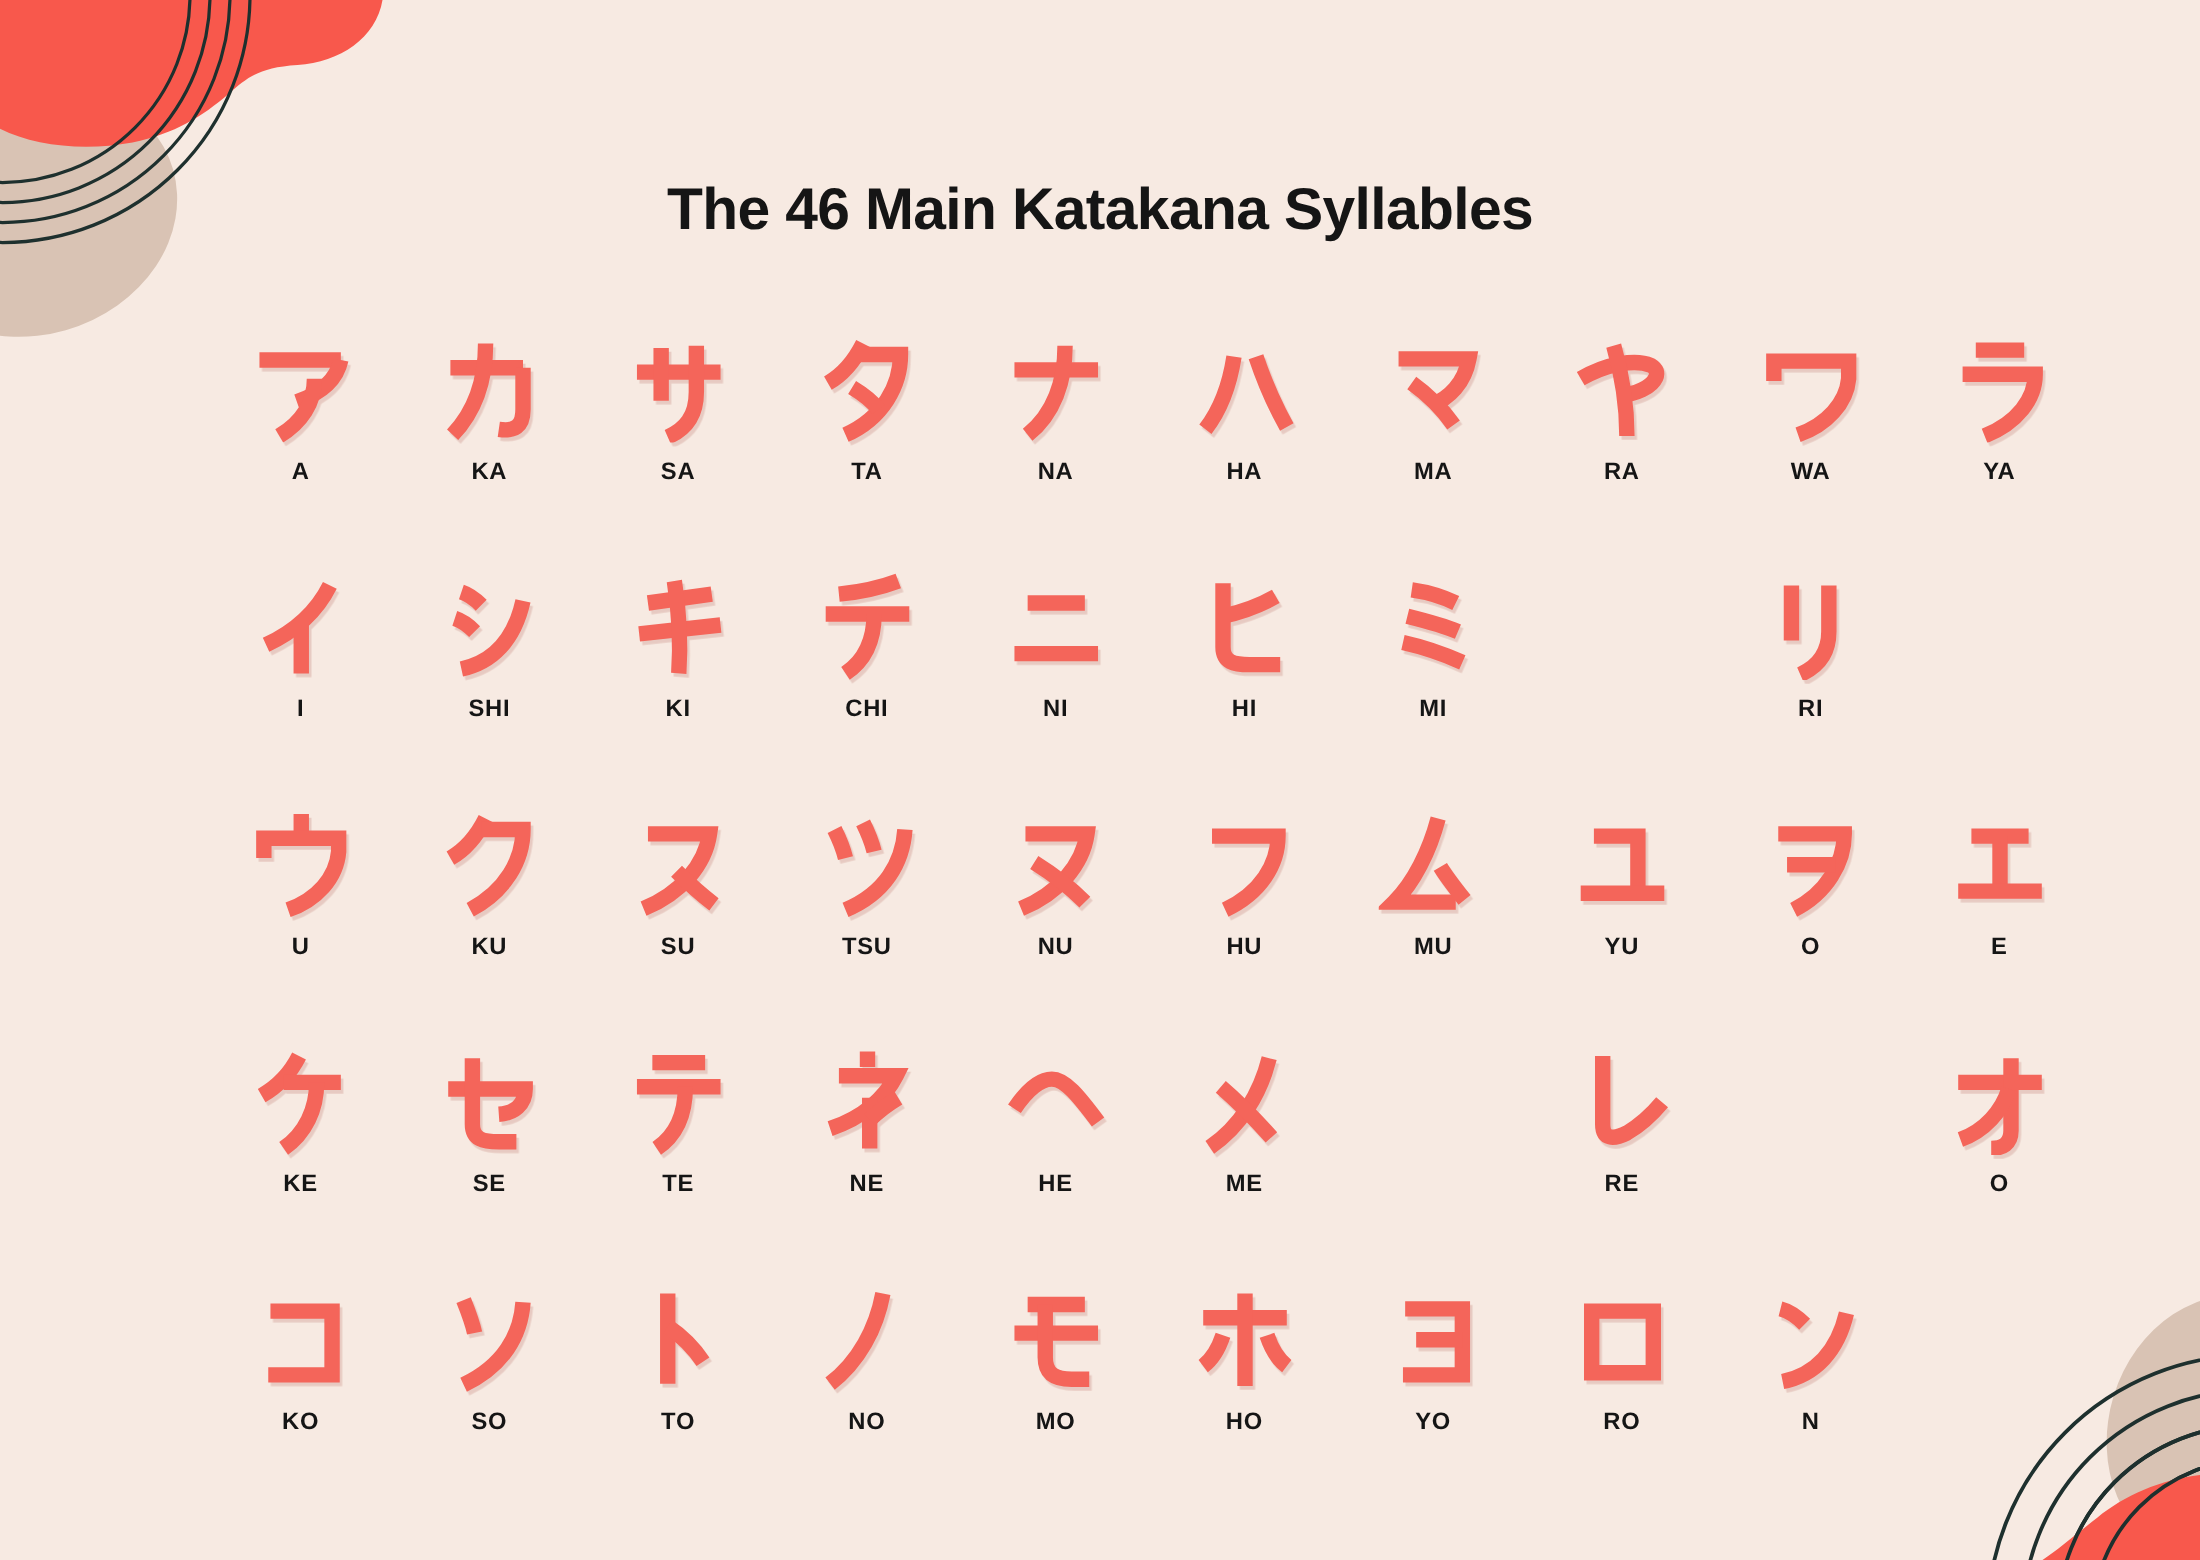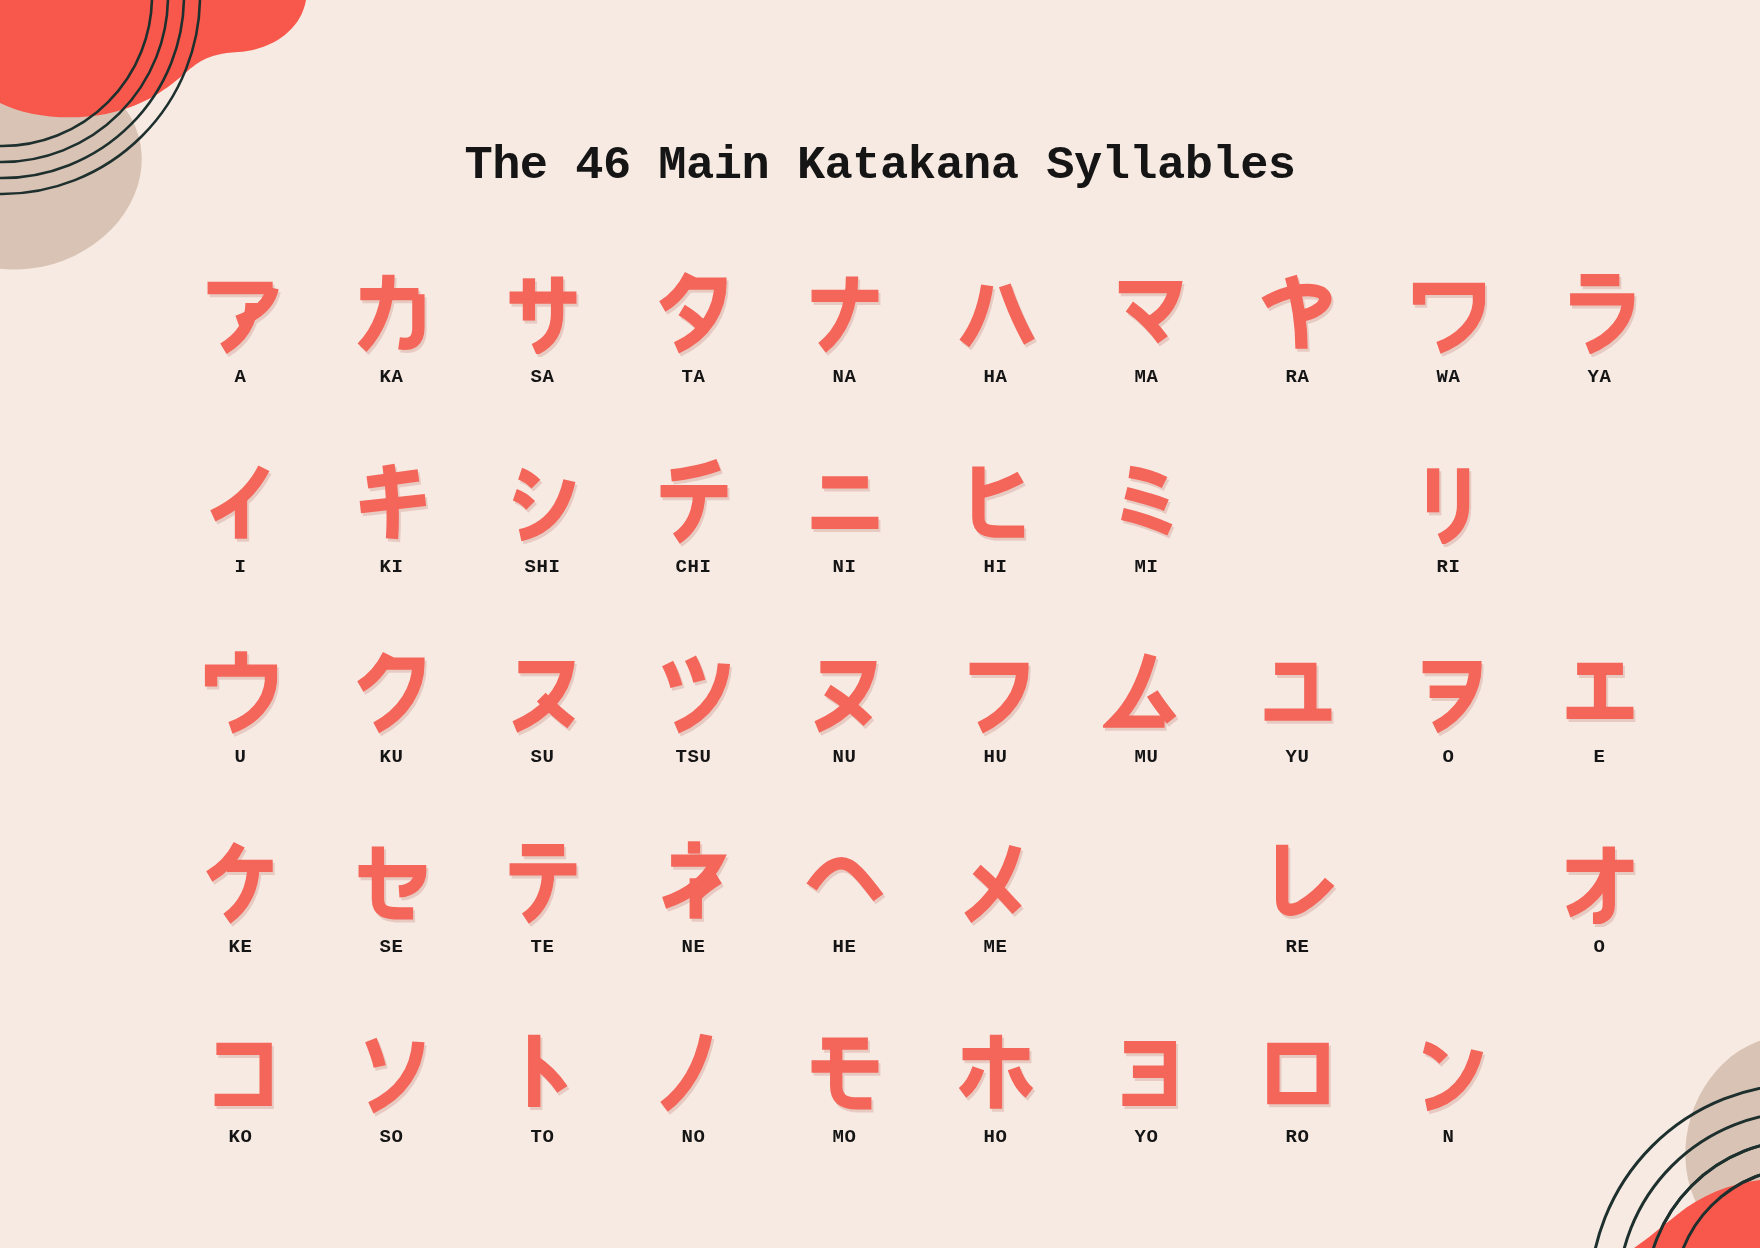--- a/index.html
+++ b/index.html
@@ -1,21 +1,21 @@
 <!DOCTYPE html>
 <html><head>
 <meta charset="utf-8">
 <style>
   html,body{margin:0;padding:0;background:#e8e0da;}
   .poster{
     position:relative;
     width:1760px;height:1248px;
     background:var(--bg,#f7eae2);
     overflow:hidden;
-    font-family:Liberation Mono, monospace;
+    font-family:Liberation Sans, sans-serif;
   }
   .deco{position:absolute;pointer-events:none;}
   .deco.tl{left:0;top:0;}
   .deco.br{right:0;bottom:0;}
   .page-title{
     position:absolute;left:0;top:108px;width:100%;
     text-align:center;
     font-size:47px;font-weight:800;letter-spacing:-0.5px;
     color:var(--label,#151515);
   }
@@ -156,34 +156,34 @@
         <div class="romaji">YA</div>
       </div>
       <div class="cell">
         <svg class="kana" viewBox="0 0 100 100" role="img" aria-label="イ">
           <path d="M76 14 C64 38 44 56 18 68"></path>
           <path d="M50 50 V94"></path>
         </svg>
         <div class="romaji">I</div>
       </div>
       <div class="cell">
+        <svg class="kana" viewBox="0 0 100 100" role="img" aria-label="シ">
+          <path d="M24 20 C30 22 36 26 42 32"></path>
+          <path d="M18 44 C24 46 30 50 36 56"></path>
+          <path d="M24 90 C52 84 72 64 80 28"></path>
+        </svg>
+        <div class="romaji">SHI</div>
+      </div>
+      <div class="cell">
         <svg class="kana" viewBox="0 0 100 100" role="img" aria-label="キ">
           <path d="M22 30 L80 22"></path>
           <path d="M14 58 L88 50"></path>
           <path d="M46 10 C50 36 52 66 50 94"></path>
         </svg>
         <div class="romaji">KI</div>
-      </div>
-      <div class="cell">
-        <svg class="kana" viewBox="0 0 100 100" role="img" aria-label="シ">
-          <path d="M24 20 C30 22 36 26 42 32"></path>
-          <path d="M18 44 C24 46 30 50 36 56"></path>
-          <path d="M24 90 C52 84 72 64 80 28"></path>
-        </svg>
-        <div class="romaji">SHI</div>
       </div>
       <div class="cell">
         <svg class="kana" viewBox="0 0 100 100" role="img" aria-label="チ">
           <path d="M24 22 C44 20 62 16 78 10"></path>
           <path d="M12 40 H88"></path>
           <path d="M56 40 C56 64 48 82 30 94"></path>
         </svg>
         <div class="romaji">CHI</div>
       </div>
       <div class="cell">

